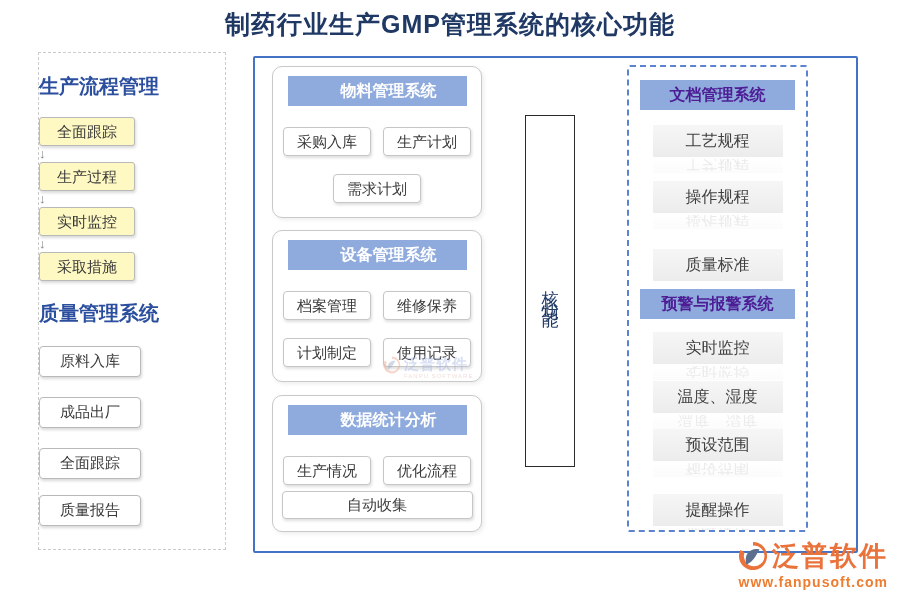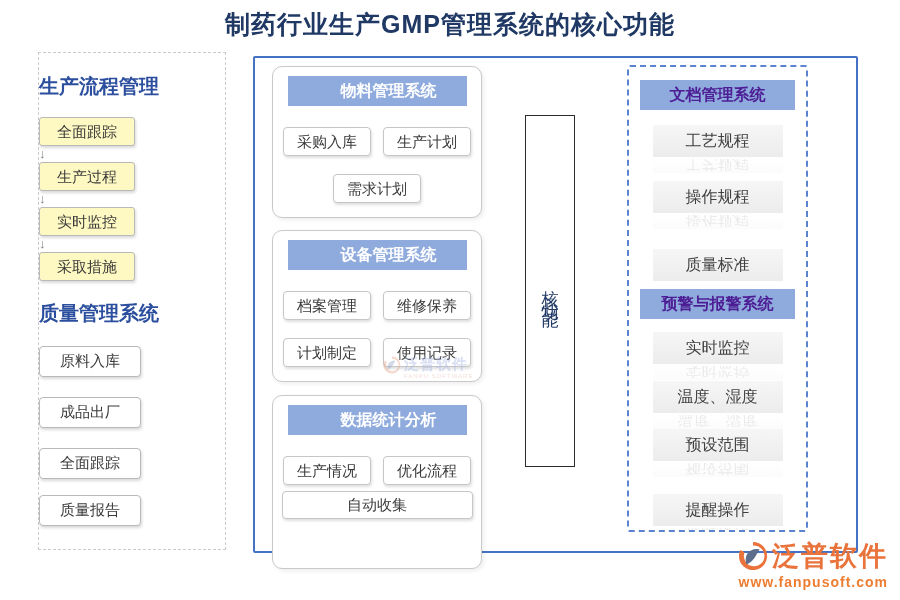--- a/index.html
+++ b/index.html
@@ -52,21 +52,21 @@
 
   
   .group{
     position:absolute;left:17px;width:210px;box-sizing:border-box;
     border:1px solid #c9c9c9;border-radius:10px;background:#fff;
     box-shadow:2px 2px 4px rgba(0,0,0,.07);
     display:flex;flex-direction:column;align-items:center;
   }
   .group.g1{top:8px;height:152px;}
   .group.g2{top:172px;height:152px;}
-  .group.g3{top:337px;height:174px;}
+  .group.g3{top:337px;height:137px;}
   .group-header{
     margin-top:9px;width:156px;height:30px;line-height:30px;
     background:#8faadc;color:#fff;font-weight:bold;font-size:16px;text-align:center;padding-left:23px;
   }
   .item-row{display:flex;justify-content:center;gap:12px;width:100%;}
   .item-row.r1{margin-top:21px;justify-content:center;}
   .item-row.r2{margin-top:18px;}
   .node{
     width:88px;height:29px;box-sizing:border-box;line-height:27px;
     border:1px solid #c6c6c6;border-radius:4px;background:#fff;

